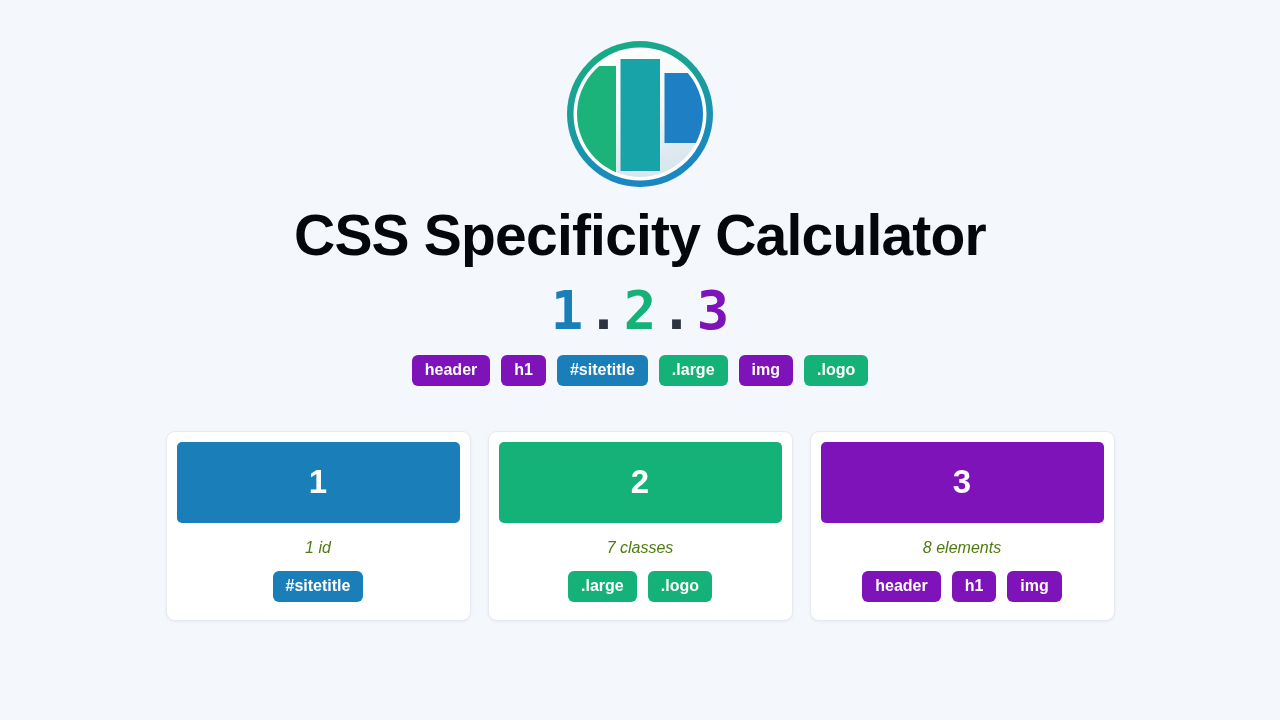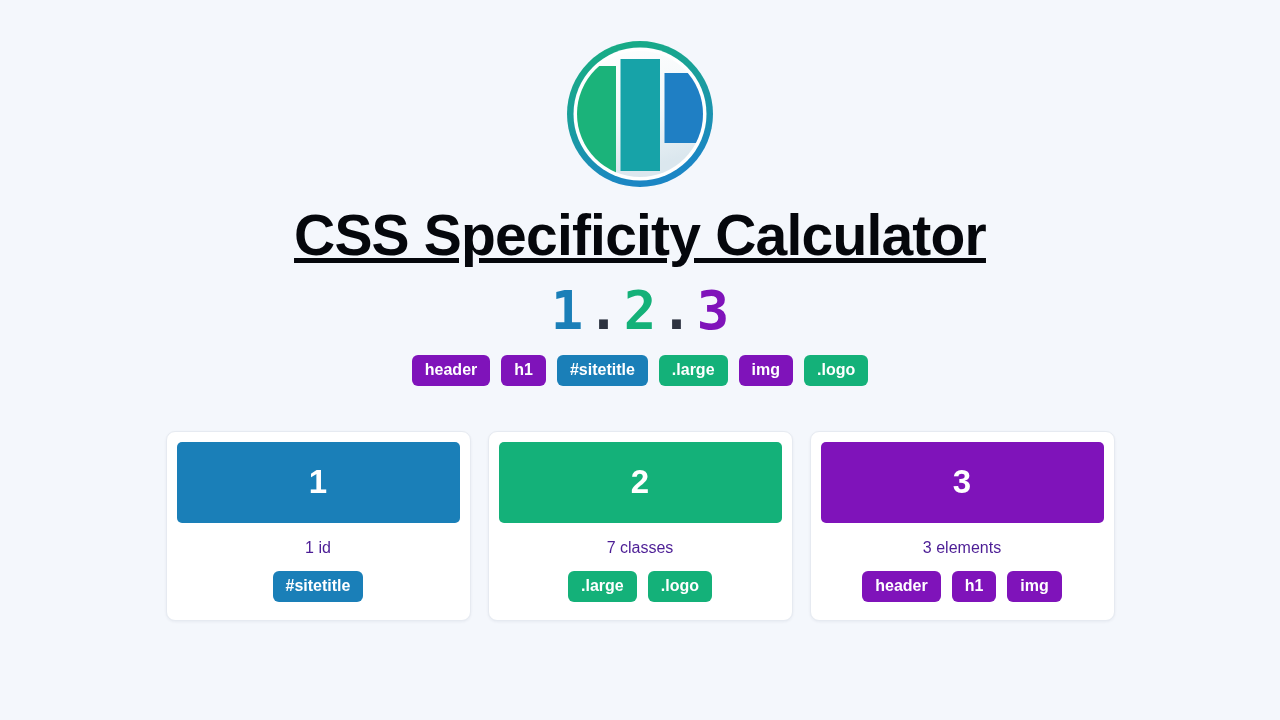--- a/index.html
+++ b/index.html
@@ -39,21 +39,20 @@
   
   .app-title {
     margin: 16px 0 0 0;
     font-size: 57px;
     line-height: 1.05;
     font-weight: 700;
     letter-spacing: -0.8px;
     color: #05070c;
     text-align: center;
     font-family: "Liberation Sans", sans-serif;
-    text-decoration: underline;
   }
 
   
   .score {
     margin-top: 18px;
     display: flex;
     align-items: baseline;
     justify-content: center;
     font-family: "DejaVu Sans Mono", monospace;
     font-size: 54px;
@@ -116,22 +115,23 @@
     align-items: center;
     justify-content: center;
     color: #ffffff;
     font-size: 33px;
     font-weight: 700;
     font-family: "Liberation Sans", sans-serif;
   }
   .card-label {
     margin-top: 16px;
     font-size: 16px;
-    color: #4c1d95;
-    font-family: "Liberation Sans", sans-serif;
+    color: #4d7c0f;
+    font-family: "Liberation Sans", sans-serif;
+    font-style: italic;
   }
   .card-tags {
     margin-top: 14px;
     display: flex;
     align-items: center;
     justify-content: center;
     gap: 11px;
     flex-wrap: wrap;
   }
 </style>
@@ -198,21 +198,21 @@
       <div class="card">
         <div class="card-block" style="background: rgb(20, 177, 121);">2</div>
         <div class="card-label">7 classes</div>
         <div class="card-tags">
           <span class="tag" style="background: rgb(20, 177, 121);">.large</span>
           <span class="tag" style="background: rgb(20, 177, 121);">.logo</span>
         </div>
       </div>
       <div class="card">
         <div class="card-block" style="background: rgb(127, 19, 186);">3</div>
-        <div class="card-label">3 elements</div>
+        <div class="card-label">8 elements</div>
         <div class="card-tags">
           <span class="tag" style="background: rgb(127, 19, 186);">header</span>
           <span class="tag" style="background: rgb(127, 19, 186);">h1</span>
           <span class="tag" style="background: rgb(127, 19, 186);">img</span>
         </div>
       </div>
     </div>
 
 </div>
 

